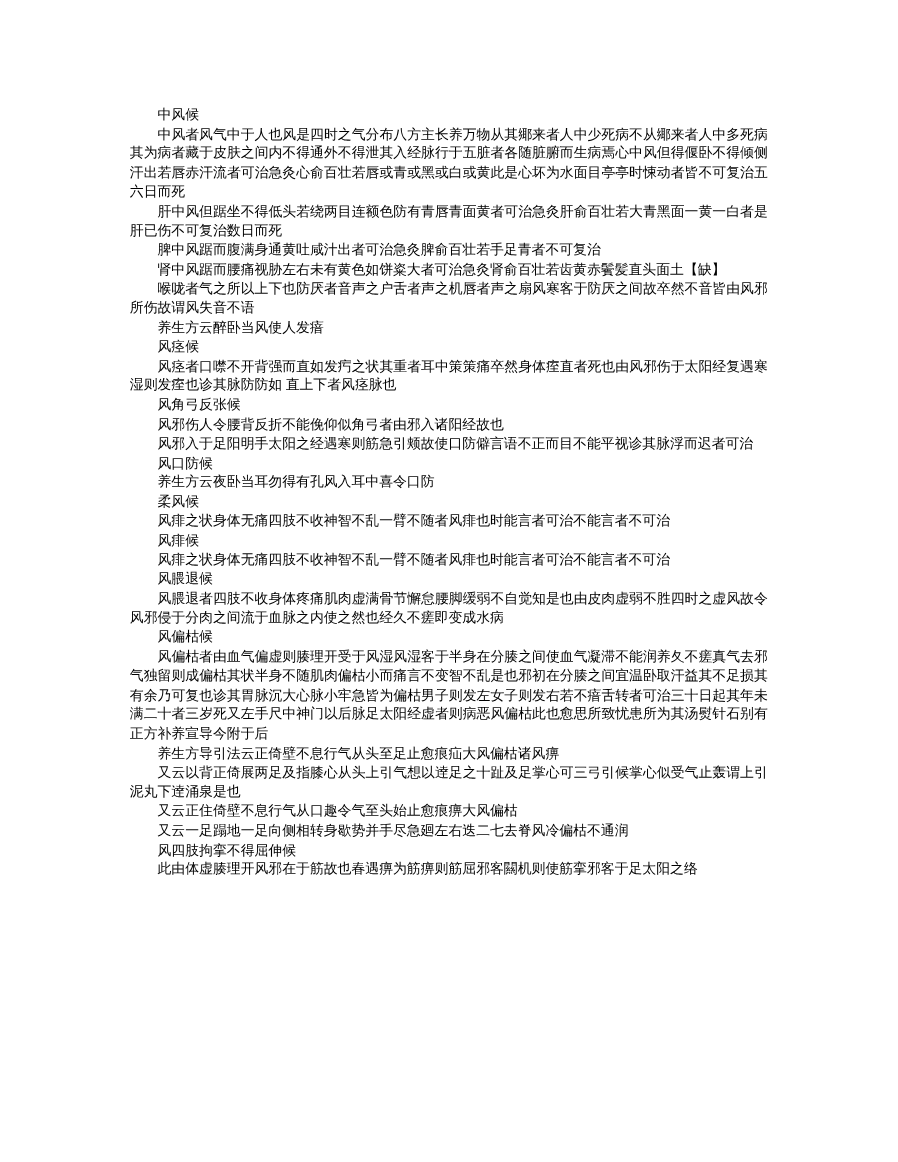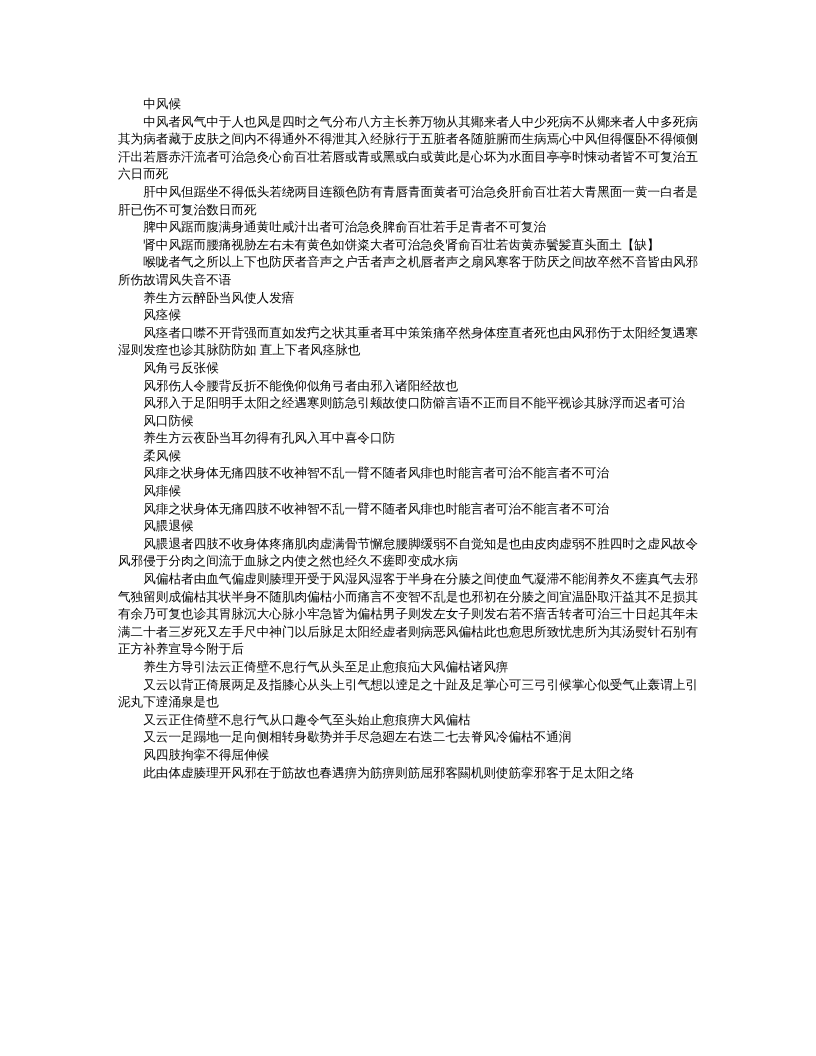--- a/index.html
+++ b/index.html
@@ -52,20 +52,21 @@
     <p class="para">风邪伤人令腰背反折不能俛仰似角弓者由邪入诸阳经故也</p>
     <p class="para">风邪入于足阳明手太阳之经遇寒则筋急引颊故使口防僻言语不正而目不能平视诊其脉浮而迟者可治</p>
     <p class="para">风口防候</p>
     <p class="para">养生方云夜卧当耳勿得有孔风入耳中喜令口防</p>
     <p class="para">柔风候</p>
     <p class="para">风痱之状身体无痛四肢不收神智不乱一臂不随者风痱也时能言者可治不能言者不可治</p>
     <p class="para">风痱候</p>
     <p class="para">风痱之状身体无痛四肢不收神智不乱一臂不随者风痱也时能言者可治不能言者不可治</p>
     <p class="para">风腲退候</p>
     <p class="para">风腲退者四肢不收身体疼痛肌肉虚满骨节懈怠腰脚缓弱不自觉知是也由皮肉虚弱不胜四时之虚风故令风邪侵于分肉之间流于血脉之内使之然也经久不瘥即变成水病</p>
+    <p class="para">风偏枯候</p>
     <p class="para">风偏枯者由血气偏虚则腠理开受于风湿风湿客于半身在分腠之间使血气凝滞不能润养夂不瘥真气去邪气独留则成偏枯其状半身不随肌肉偏枯小而痛言不变智不乱是也邪初在分腠之间宜温卧取汗益其不足损其有余乃可复也诊其胃脉沉大心脉小牢急皆为偏枯男子则发左女子则发右若不瘖舌转者可治三十日起其年未满二十者三岁死又左手尺中神门以后脉足太阳经虚者则病恶风偏枯此也愈思所致忧患所为其汤熨针石别有正方补养宣导今附于后</p>
     <p class="para">养生方导引法云正倚壁不息行气从头至足止愈痕疝大风偏枯诸风痹</p>
     <p class="para">又云以背正倚展两足及指膝心从头上引气想以逹足之十趾及足掌心可三弓引候掌心似受气止轰谓上引泥丸下逹涌泉是也</p>
     <p class="para">又云正住倚壁不息行气从口趣令气至头始止愈痕痹大风偏枯</p>
     <p class="para">又云一足蹋地一足向侧相转身歇势并手尽急廻左右迭二七去脊风冷偏枯不通润</p>
     <p class="para">风四肢拘挛不得屈伸候</p>
     <p class="para">此由体虚腠理开风邪在于筋故也春遇痹为筋痹则筋屈邪客闗机则使筋挛邪客于足太阳之络</p>
   </div>
 </div>
 

